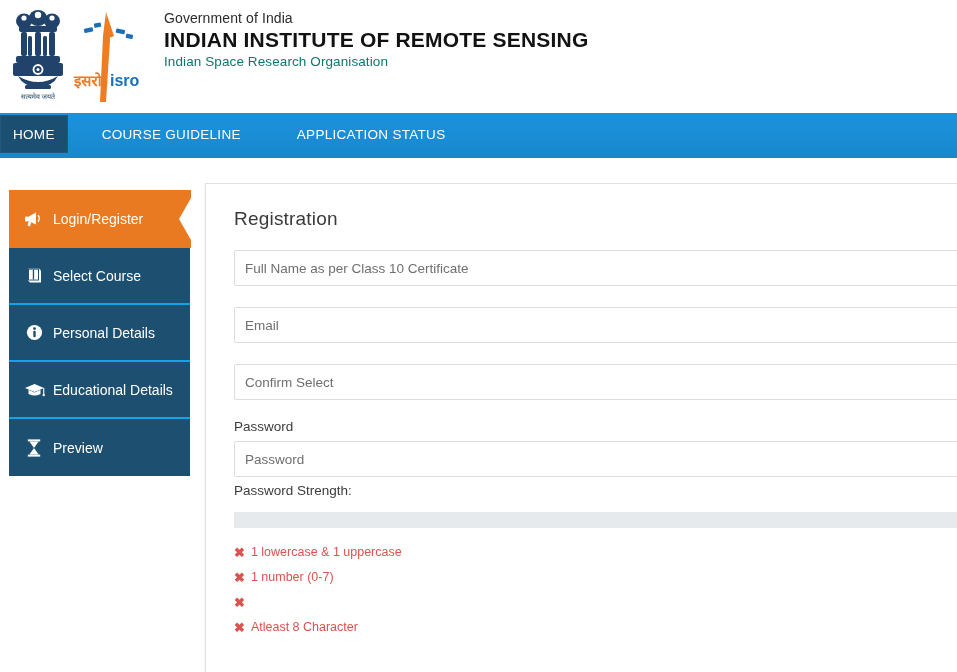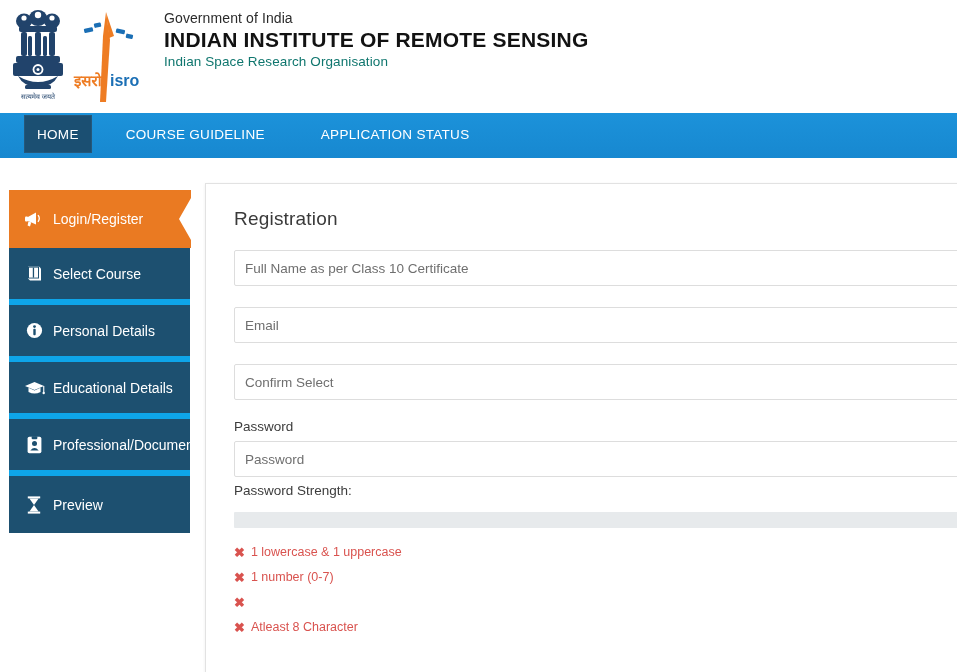--- a/index.html
+++ b/index.html
@@ -36,21 +36,21 @@
   .isro-line {
     font-size: 13.5px; color:#0f766e; line-height:18px; margin-top:2px; letter-spacing:0.1px;
   }
 
   
   .navbar {
     position:absolute; left:0; top:113px; width:957px; height:45px;
     background:#1a8ed6;
     background-image: linear-gradient(#1c92da, #1788d0);
   }
-  .nav-inner { position:relative; height:58px; display:flex; align-items:stretch;padding-left:24px; }
+  .nav-inner { position:relative; height:58px; display:flex; align-items:stretch; }
   .nav-item {
     display:flex; align-items:center; color:#ffffff;
     font-size:13.5px; letter-spacing:0.3px; cursor:pointer;
     padding: 0 14px; height:38px; margin-top:2px;
   }
   .nav-item.home {
     background:#1b4f72; margin-left:0; padding: 0 13px; height:38px;
     box-shadow: inset 0 0 0 1px rgba(255,255,255,0.05);
   }
   .nav-item.gap1 { margin-left: 20px; }
@@ -58,21 +58,21 @@
 
   
   .body-wrap { position:absolute; left:0; top:158px; width:957px; height:514px; background:#fff; }
 
   
   .sidebar { position:absolute; left:9px; top:32px; width:181px; }
   .side-item {
     position:relative; height:57px; background:#1d5070;
     display:flex; align-items:center; color:#ffffff;
     font-size:14px; cursor:pointer;
-    border-bottom: 6px solid #0ea5e9;
+    border-bottom: 2px solid #0ea5e9;
   }
   .side-item:last-child { border-bottom: none; }
   .side-item.active {
     background:#ea7a22; border-bottom: none; height:58px;
   }
   .side-item.active .notch {
     position:absolute; right:-1px; top:0; width:22px; height:58px;
   }
   .side-ico {
     width: 30px; margin-left: 10px; display:flex; align-items:center; justify-content:center;
@@ -237,31 +237,20 @@
           <svg width="21" height="16" viewBox="0 0 21 16">
             <path d="M10.5 2 L20 6 L10.5 10 L1 6 Z" fill="#ffffff"></path>
             <path d="M4.5 7.8 L4.5 12 Q10.5 15.2 16.5 12 L16.5 7.8 L10.5 10.6 Z" fill="#ffffff"></path>
             <rect x="19.2" y="6" width="1.1" height="6.4" fill="#ffffff"></rect>
             <circle cx="19.7" cy="13" r="1.2" fill="#ffffff"></circle>
           </svg>
         </span>
         <span class="side-label">Educational Details</span>
       </div>
 
-      <div class="side-item">
-        <span class="side-ico">
-          <svg width="15" height="18" viewBox="0 0 15 18">
-            <rect x="0.6" y="0.8" width="13.8" height="16.4" rx="1.8" fill="#ffffff"></rect>
-            <rect x="4.6" y="0.2" width="5.8" height="3" rx="1.2" fill="#1d5070"></rect>
-            <circle cx="7.5" cy="7.6" r="2.5" fill="#1d5070"></circle>
-            <path d="M3.3 14.4 Q7.5 9.8 11.7 14.4 Z" fill="#1d5070"></path>
-          </svg>
-        </span>
-        <span class="side-label">Professional/Documents</span>
-      </div>
 
       <div class="side-item">
         <span class="side-ico">
           <svg width="14" height="18" viewBox="0 0 14 18">
             <rect x="0.8" y="0.4" width="12.4" height="2" fill="#ffffff"></rect>
             <rect x="0.8" y="15.6" width="12.4" height="2" fill="#ffffff"></rect>
             <path d="M2.4 2.4 L11.6 2.4 L7 9 Z" fill="#ffffff"></path>
             <path d="M7 9 L11.6 15.6 L2.4 15.6 Z" fill="#ffffff"></path>
           </svg>
         </span>

